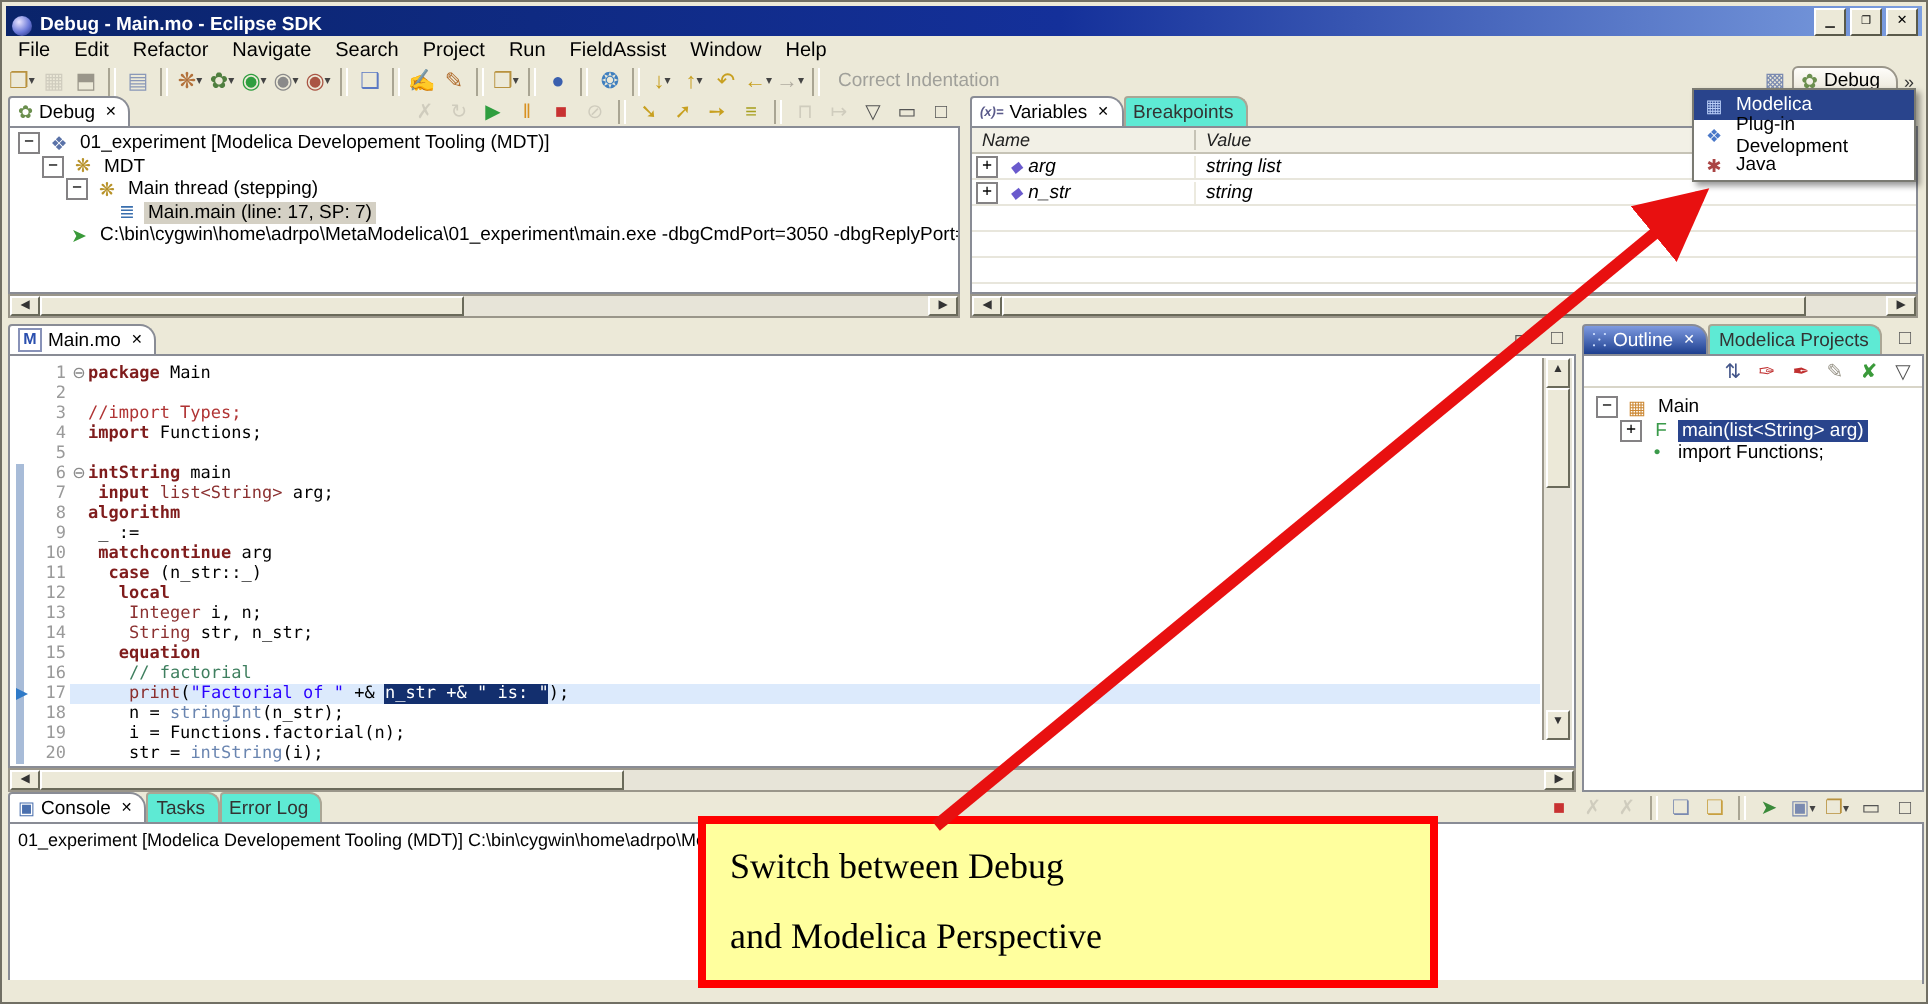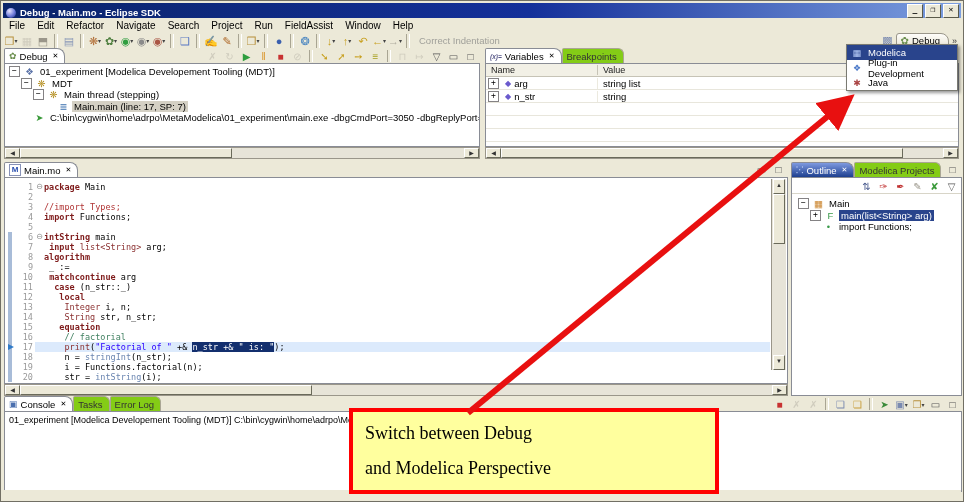--- a/index.html
+++ b/index.html
@@ -23,21 +23,21 @@
   .pbar{position:absolute;right:4px;top:0px;display:flex;align-items:center;gap:3px;height:17px;}
   .openp{font-size:11px;color:#7a8ab0;}
   .pbtn{display:flex;align-items:center;gap:3px;background:linear-gradient(#fefdfa,#e9e5d6);border:1px solid #9a968a;border-radius:3px 8px 0 0;padding:1px 8px 1px 4px;font-size:9.5px;height:15px;box-sizing:border-box;}
   .pbtn-ic{color:#6b8f4e;font-size:10px;}
   .ovf{font-size:9px;color:#333;}
   
   .panel{position:absolute;}
   .tabrow{position:relative;display:flex;align-items:flex-end;height:15px;}
   .tab{display:flex;align-items:center;gap:3px;padding:1px 6px 1px 4px;font-size:9.5px;height:15px;box-sizing:border-box;background:#fff;border:1px solid #898c95;border-bottom:none;border-radius:2px 8px 0 0;position:relative;z-index:2;white-space:nowrap;}
   .tab.blue{background:linear-gradient(#7e9ae0,#1d3f8f);color:#fff;}
-  .tab.inactive{background:#84cc16;border:1px solid #aaa695;border-bottom:none;border-radius:2px 6px 0 0;color:#333;margin-top:37px;}
+  .tab.inactive{background:#5eead4;border:1px solid #aaa695;border-bottom:none;border-radius:2px 6px 0 0;color:#333;margin-top:37px;}
   .tbicon{font-size:9px;line-height:9px;}
   .tbicon.txt{font-size:6.5px;font-style:italic;font-weight:bold;}
   .tbicon.boxed{border:1px solid #8892b8;background:#fff;width:10px;height:10px;text-align:center;font-size:8px;line-height:9px;font-weight:bold;}
   .tclose{font-size:7px;margin-left:2px;color:inherit;}
   .pbody{position:absolute;left:0;right:0;background:#fff;border:1px solid #898c95;box-sizing:border-box;overflow:hidden;}
   .viewicons{position:absolute;right:2px;top:1px;display:flex;align-items:center;gap:2px;}
   .vico{min-width:15px;height:14px;display:inline-flex;align-items:center;justify-content:center;font-size:10px;}
   .vico.dis{opacity:.5;}
   .visep{width:2px;height:12px;border-left:1px solid #a9a593;border-right:1px solid #fff;margin:0 2px;}
   
@@ -325,21 +325,21 @@
             <span style="color: rgb(138, 150, 180);">❒</span>
           </span>
           <span class="vico">
             <span style="color: rgb(85, 85, 85);">▭</span>
           </span>
           <span class="vico">
             <span style="color: rgb(85, 85, 85);">□</span>
           </span>
         </span>
     </div>
-    <div class="pbody" style="top:15px;bottom:12px;">
+    <div class="pbody" style="top:15px;bottom:12px;font-style:italic;">
       <div class="vhead">
         <span class="c1">Name</span>
         <span class="c2">Value</span>
       </div>
       <div>
           <div class="vrow">
             <span class="c1">
               <span class="exp">+</span>
               <span class="vdia">◆</span>
               <span>arg</span>

